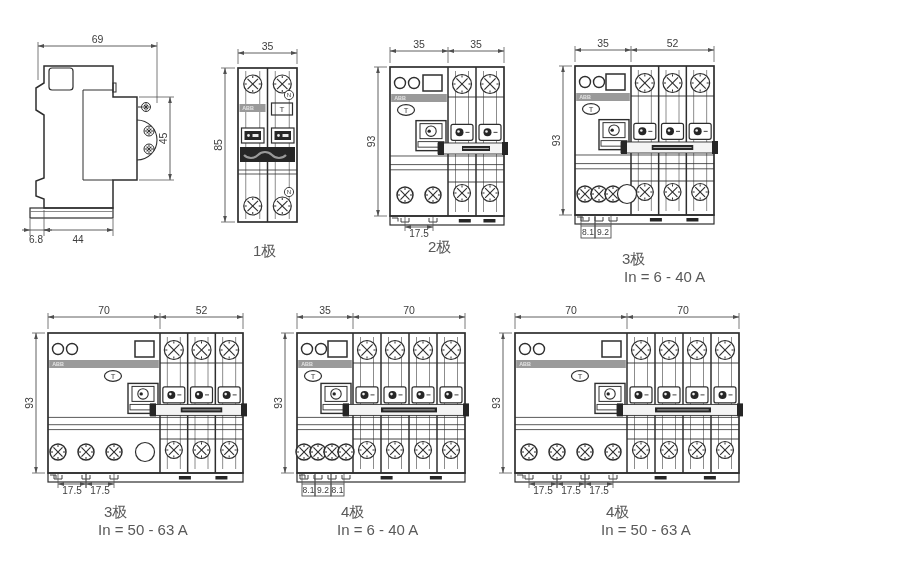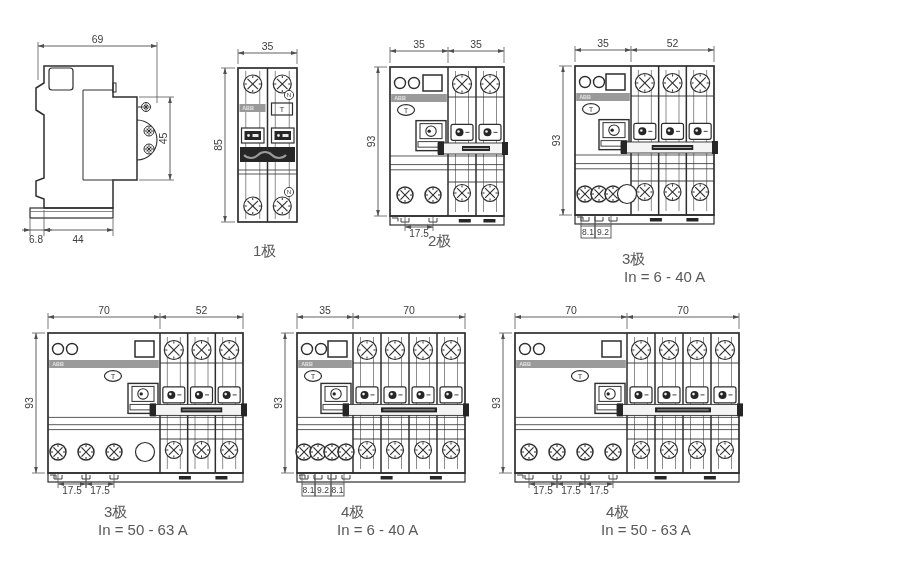--- a/index.html
+++ b/index.html
@@ -890,21 +890,21 @@
         <line x1="585" y1="474" x2="585" y2="488" stroke="#4f4f4f" stroke-width="0.75"></line>
         <line x1="613" y1="474" x2="613" y2="488" stroke="#4f4f4f" stroke-width="0.75"></line>
         <line x1="585" y1="484" x2="613" y2="484" stroke="#4f4f4f" stroke-width="0.9"></line>
         <polygon points="585,484 591,482.1 591,485.9" fill="#4f4f4f"></polygon>
         <polygon points="613,484 607,485.9 607,482.1" fill="#4f4f4f"></polygon>
         <text x="599" y="494" font-size="10" fill="#3d3d3d" font-family="&quot;Liberation Sans&quot;,&quot;DejaVu Sans&quot;,sans-serif" text-anchor="middle">17.5</text>
       </g>
     </svg>
 
   <div class="cap" style="left:253px;top:242px">1极</div>
-  <div class="cap" style="left:428px;top:232px">2极</div>
+  <div class="cap" style="left:428px;top:238px">2极</div>
   <div class="cap" style="left:622px;top:250px">3极</div>
   <div class="cap" style="left:624px;top:268px">In = 6 - 40 A</div>
   <div class="cap" style="left:104px;top:503px">3极</div>
   <div class="cap" style="left:98px;top:521px">In = 50 - 63 A</div>
   <div class="cap" style="left:341px;top:503px">4极</div>
   <div class="cap" style="left:337px;top:521px">In = 6 - 40 A</div>
   <div class="cap" style="left:606px;top:503px">4极</div>
   <div class="cap" style="left:601px;top:521px">In = 50 - 63 A</div>
 </div>
 

